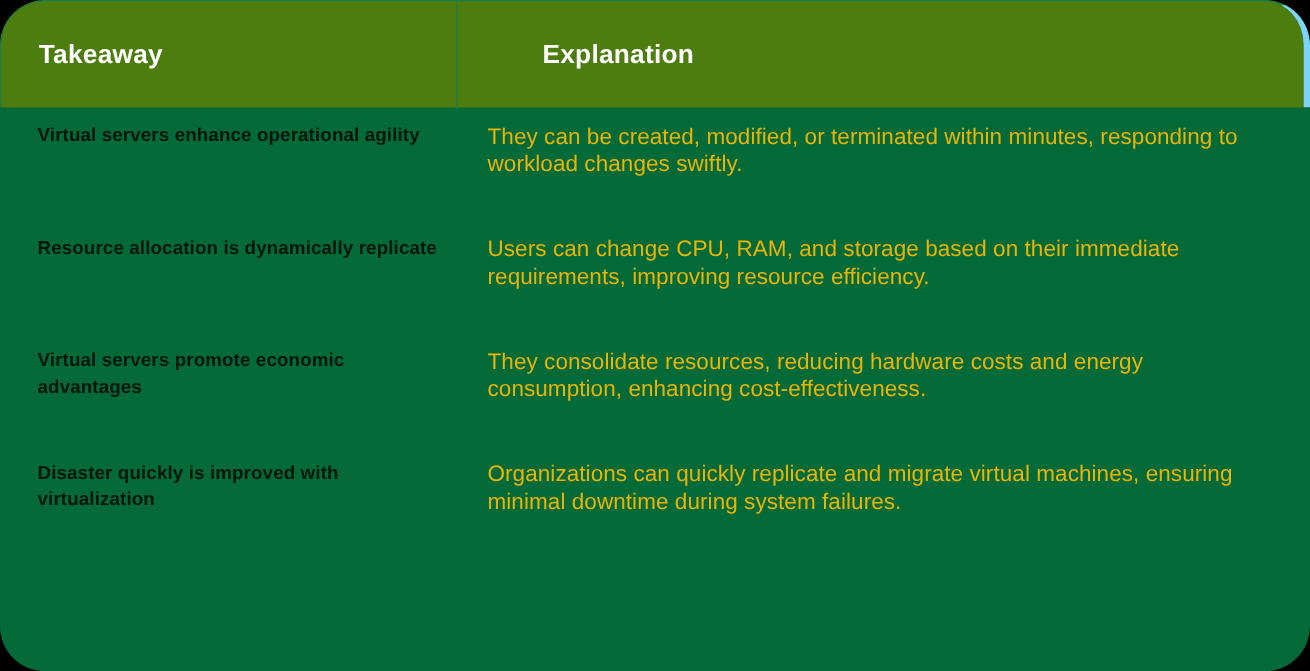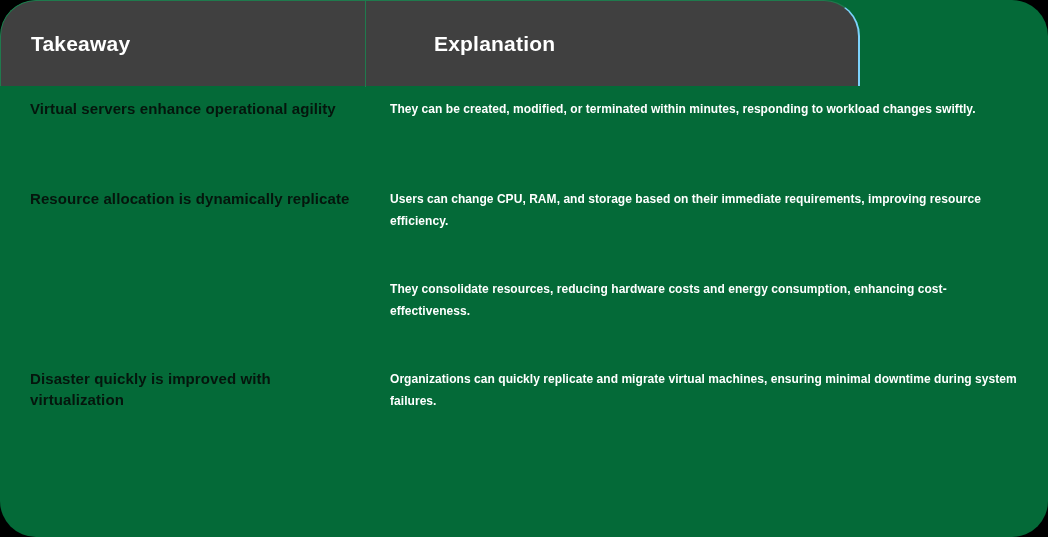--- a/index.html
+++ b/index.html
@@ -25,26 +25,26 @@
     background: #046A38;
     overflow: hidden;
     box-sizing: border-box;
   }
 
   
   .table-header {
     position: absolute;
     left: 0;
     top: 0;
-    width: 860px;
+    width: 1048px;
     height: 86px;
-    background: #404040;
+    background: #4d7c0f;
     border-top: 1px solid #1f7a4d;
     border-left: 1px solid #1f7a4d;
-    border-right: 2px solid #7dd3fc;
+    border-right: 5px solid #7dd3fc;
     border-top-left-radius: 36px;
     border-top-right-radius: 36px;
     box-sizing: border-box;
   }
 
   .header-cell {
     position: absolute;
     top: 0;
     height: 86px;
     display: flex;
@@ -97,23 +97,23 @@
     font-weight: bold;
     line-height: 21px;
     letter-spacing: 0.1px;
   }
 
   .cell-explanation {
     position: absolute;
     left: 390px;
     top: 0;
     width: 630px;
-    color: #ffffff;
-    font-size: 12px;
-    font-weight: bold;
+    color: #eab308;
+    font-size: 18px;
+    font-weight: normal;
     line-height: 22px;
     letter-spacing: 0.05px;
   }
 </style>
 </head>
 <body>
 
 <div class="table-card">
 
   <div class="table-header">
@@ -133,20 +133,21 @@
       <div class="cell-explanation">They can be created, modified, or terminated within minutes, responding to workload changes swiftly.</div>
     </div>
 
 
     <div class="table-row">
       <div class="cell-takeaway">Resource allocation is dynamically replicate</div>
       <div class="cell-explanation">Users can change CPU, RAM, and storage based on their immediate requirements, improving resource efficiency.</div>
     </div>
 
     <div class="table-row">
+      <div class="cell-takeaway">Virtual servers promote economic advantages</div>
       <div class="cell-explanation">They consolidate resources, reducing hardware costs and energy consumption, enhancing cost-effectiveness.</div>
     </div>
 
     <div class="table-row">
       <div class="cell-takeaway">Disaster quickly is improved with virtualization</div>
       <div class="cell-explanation">Organizations can quickly replicate and migrate virtual machines, ensuring minimal downtime during system failures.</div>
     </div>
 
   </div>
 </div>

